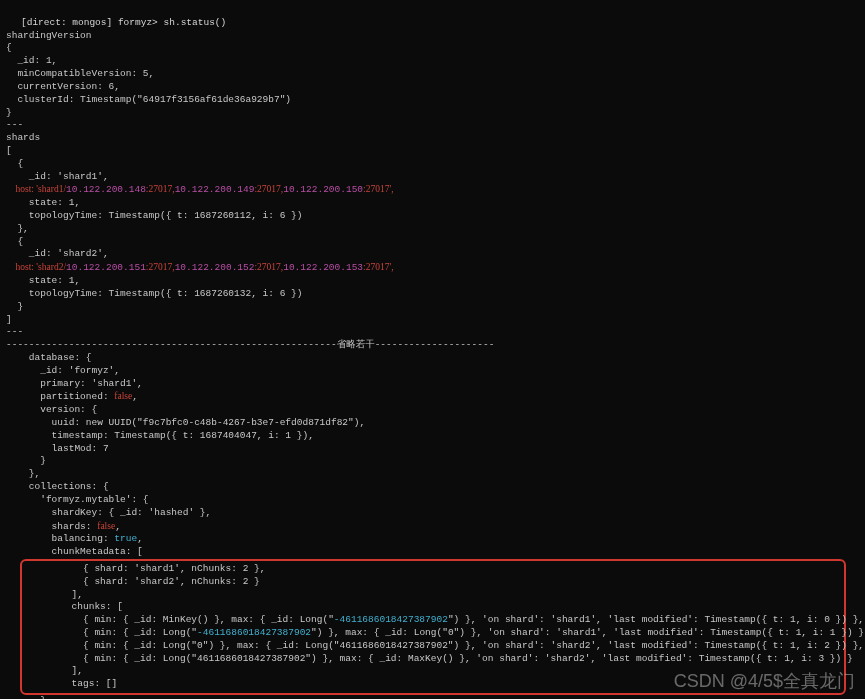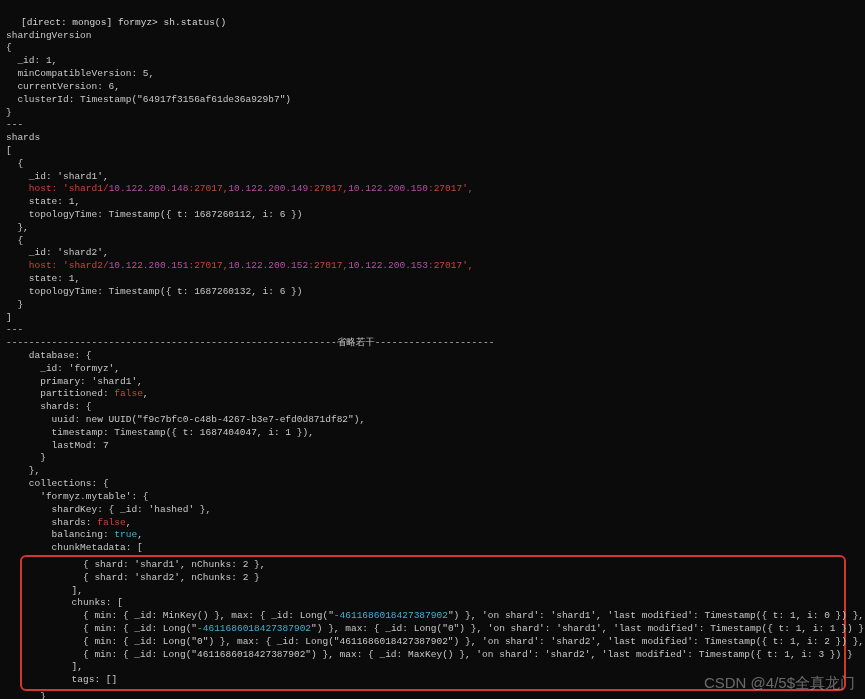--- a/index.html
+++ b/index.html
@@ -9,37 +9,37 @@
     font-family:"Courier New",monospace;
     font-size:9.5px;
     line-height:1.35;
     width:865px;
     height:699px;
     overflow:hidden;
     position:relative;
   }
   .term { padding:4px 6px; white-space:pre; }
   .cmd { color:#d6d6d6;margin-left:15px; }
-  .hl-red { color:#c9453b; }
+  .hl-red { color:#c9453b;font-family:Liberation Serif, serif; }
   .hl-ip { color:#b84ea5; }
   .hl-num { color:#41b0cf;margin-top:22px; }
   .box {
     border:2px solid #d1372e;
     border-radius:6px;
     padding:2px 4px;
     margin-left:14px;
     width:826px;
   }
   .watermark {
     position:absolute;
     right:10px;
     bottom:6px;
     color:rgba(200,200,200,0.5);
     font-family:sans-serif;
-    font-size:15px;
+    font-size:18px;
     pointer-events:none;
   }
 </style>
 </head>
 <body>
 
 <div class="term">
 <span class="cmd">[direct: mongos] formyz&gt; sh.status()</span>
 <span>shardingVersion</span>
 <span>{</span>
@@ -63,21 +63,21 @@
 <span>    state: 1,</span>
 <span>    topologyTime: Timestamp({ t: 1687260132, i: 6 })</span>
 <span>  }</span>
 <span>]</span>
 <span>---</span>
 <span>----------------------------------------------------------省略若干---------------------</span>
 <span>    database: {</span>
 <span>      _id: 'formyz',</span>
 <span>      primary: 'shard1',</span>
 <span><span>      partitioned: </span><span class="hl-red">false</span><span>,</span></span>
-<span>      shards: {</span>
+<span>      version: {</span>
 <span>        uuid: new UUID("f9c7bfc0-c48b-4267-b3e7-efd0d871df82"),</span>
 <span>        timestamp: Timestamp({ t: 1687404047, i: 1 }),</span>
 <span>        lastMod: 7</span>
 <span>      }</span>
 <span>    },</span>
 <span>    collections: {</span>
 <span>      'formyz.mytable': {</span>
 <span>        shardKey: { _id: 'hashed' },</span>
 <span><span>        shards: </span><span class="hl-red">false</span><span>,</span></span>
 <span><span>        balancing: </span><span class="hl-num">true</span><span>,</span></span>

